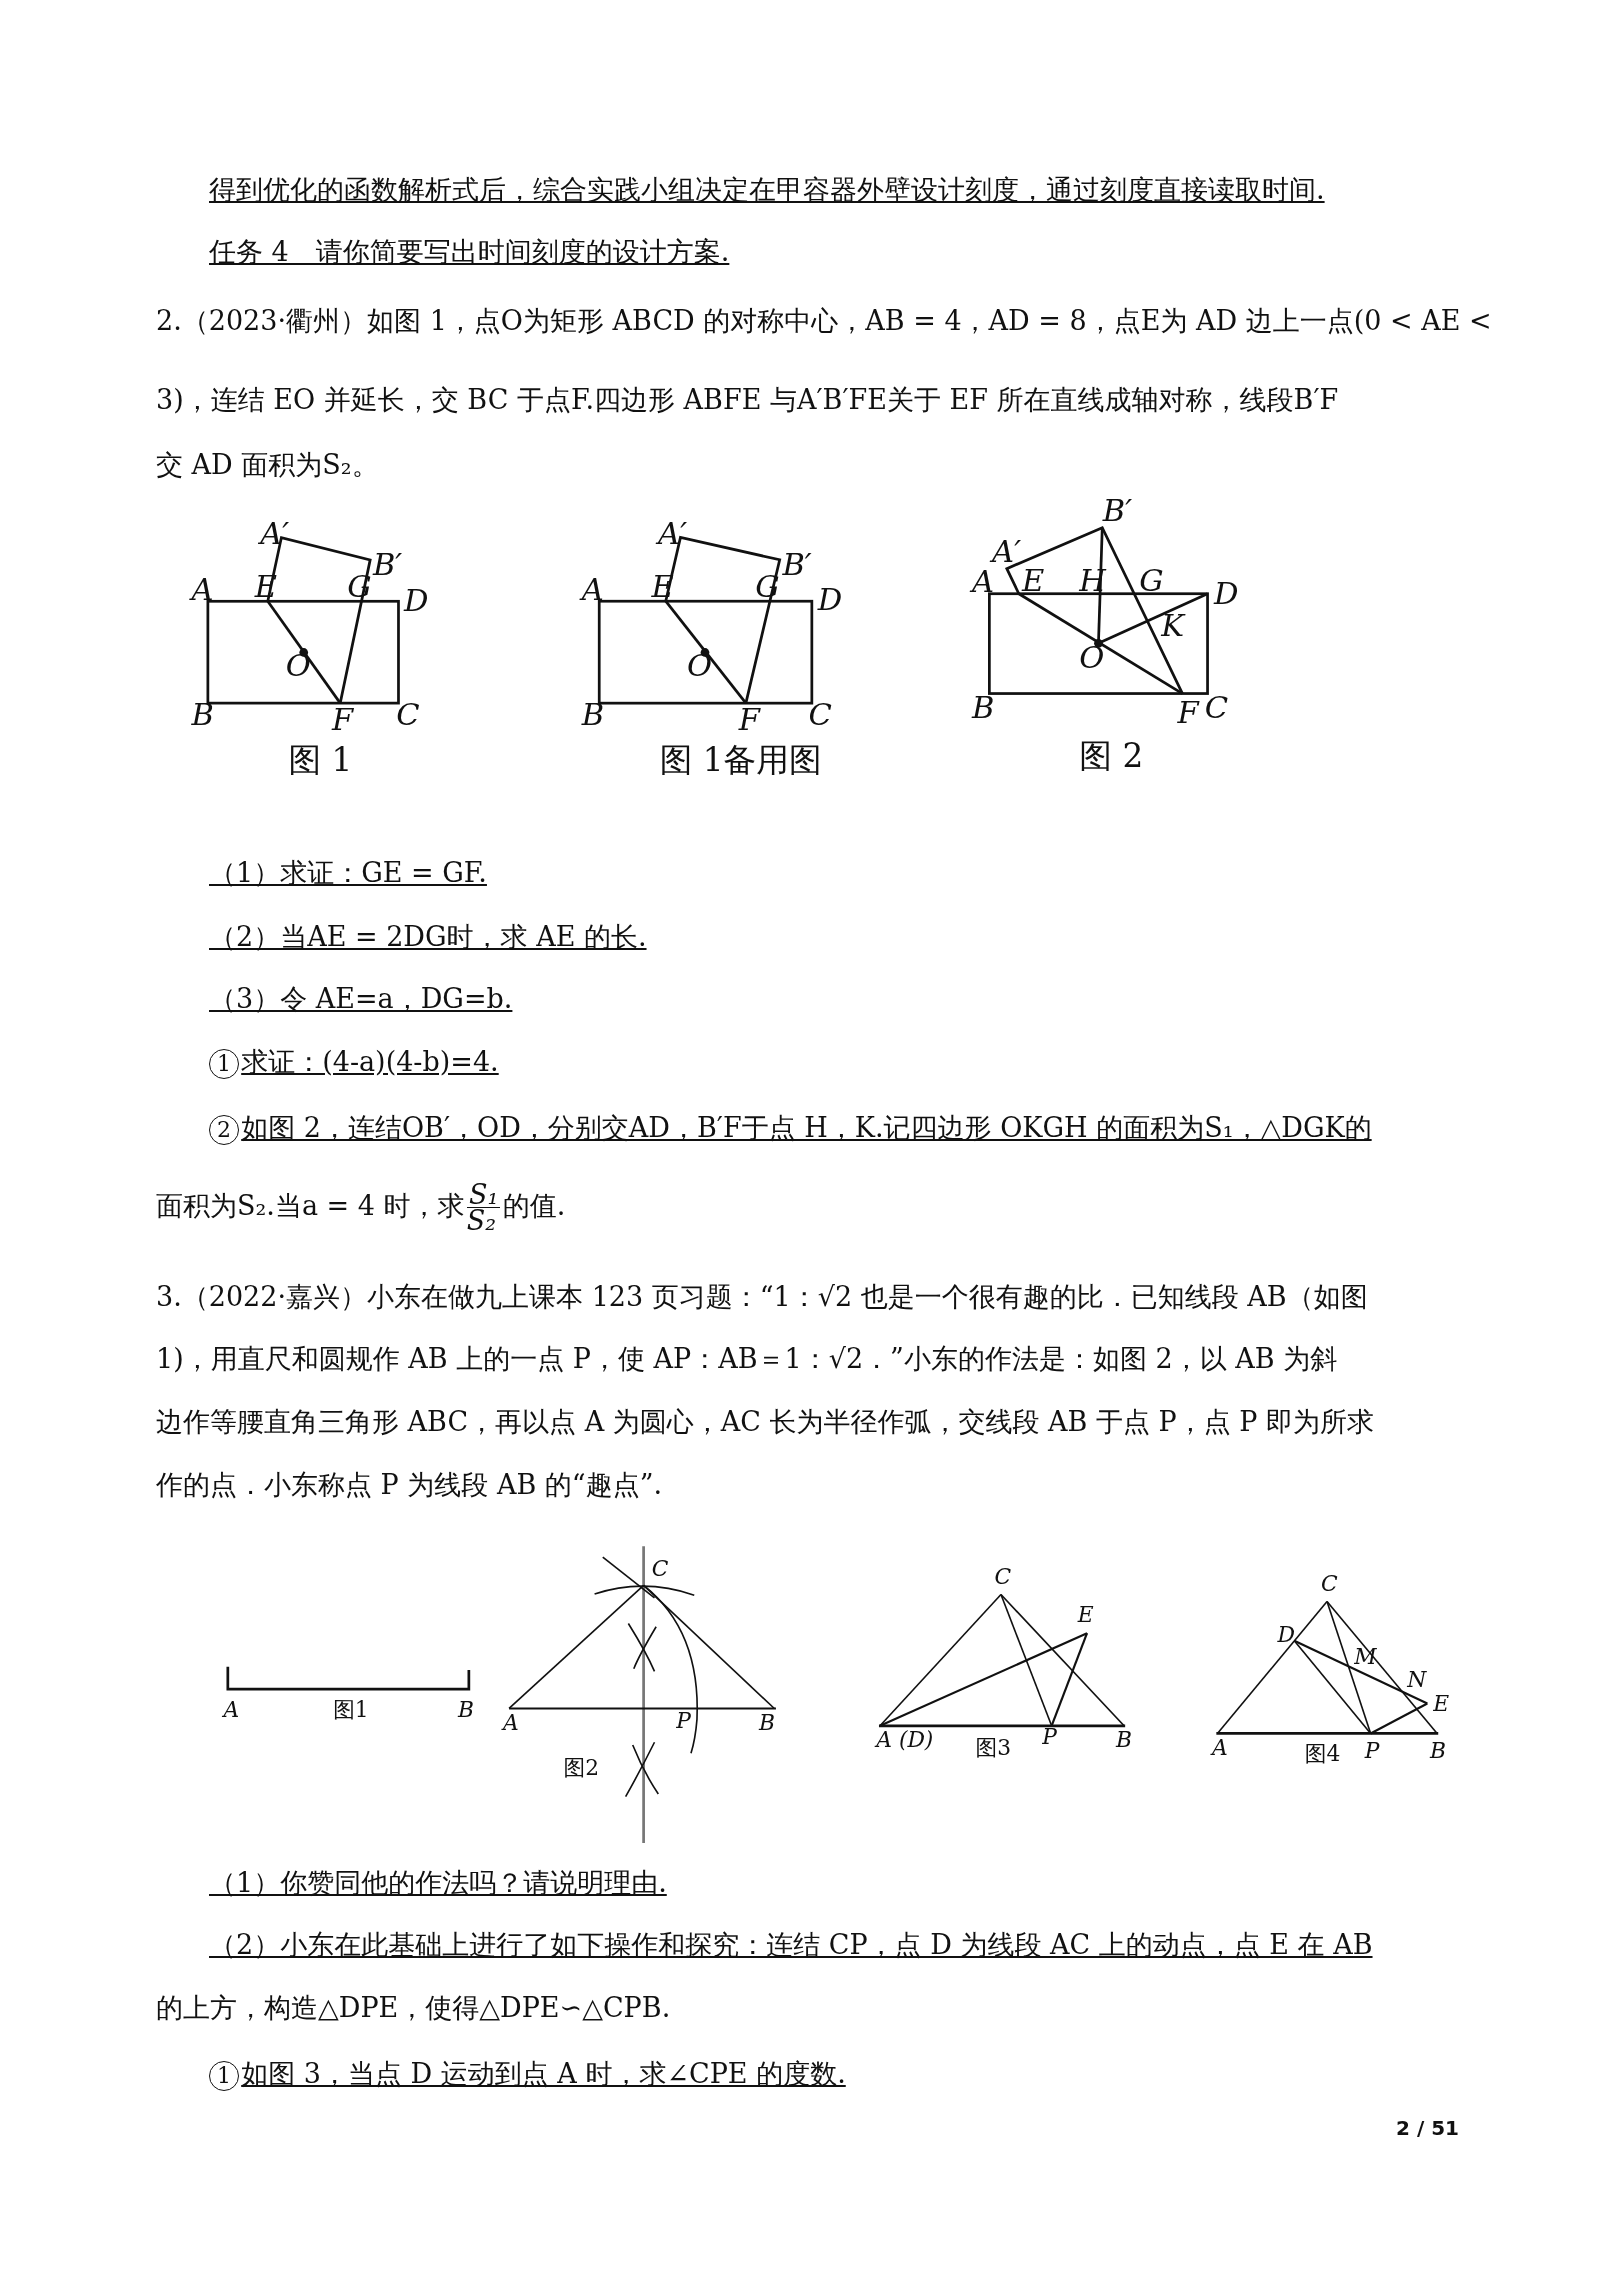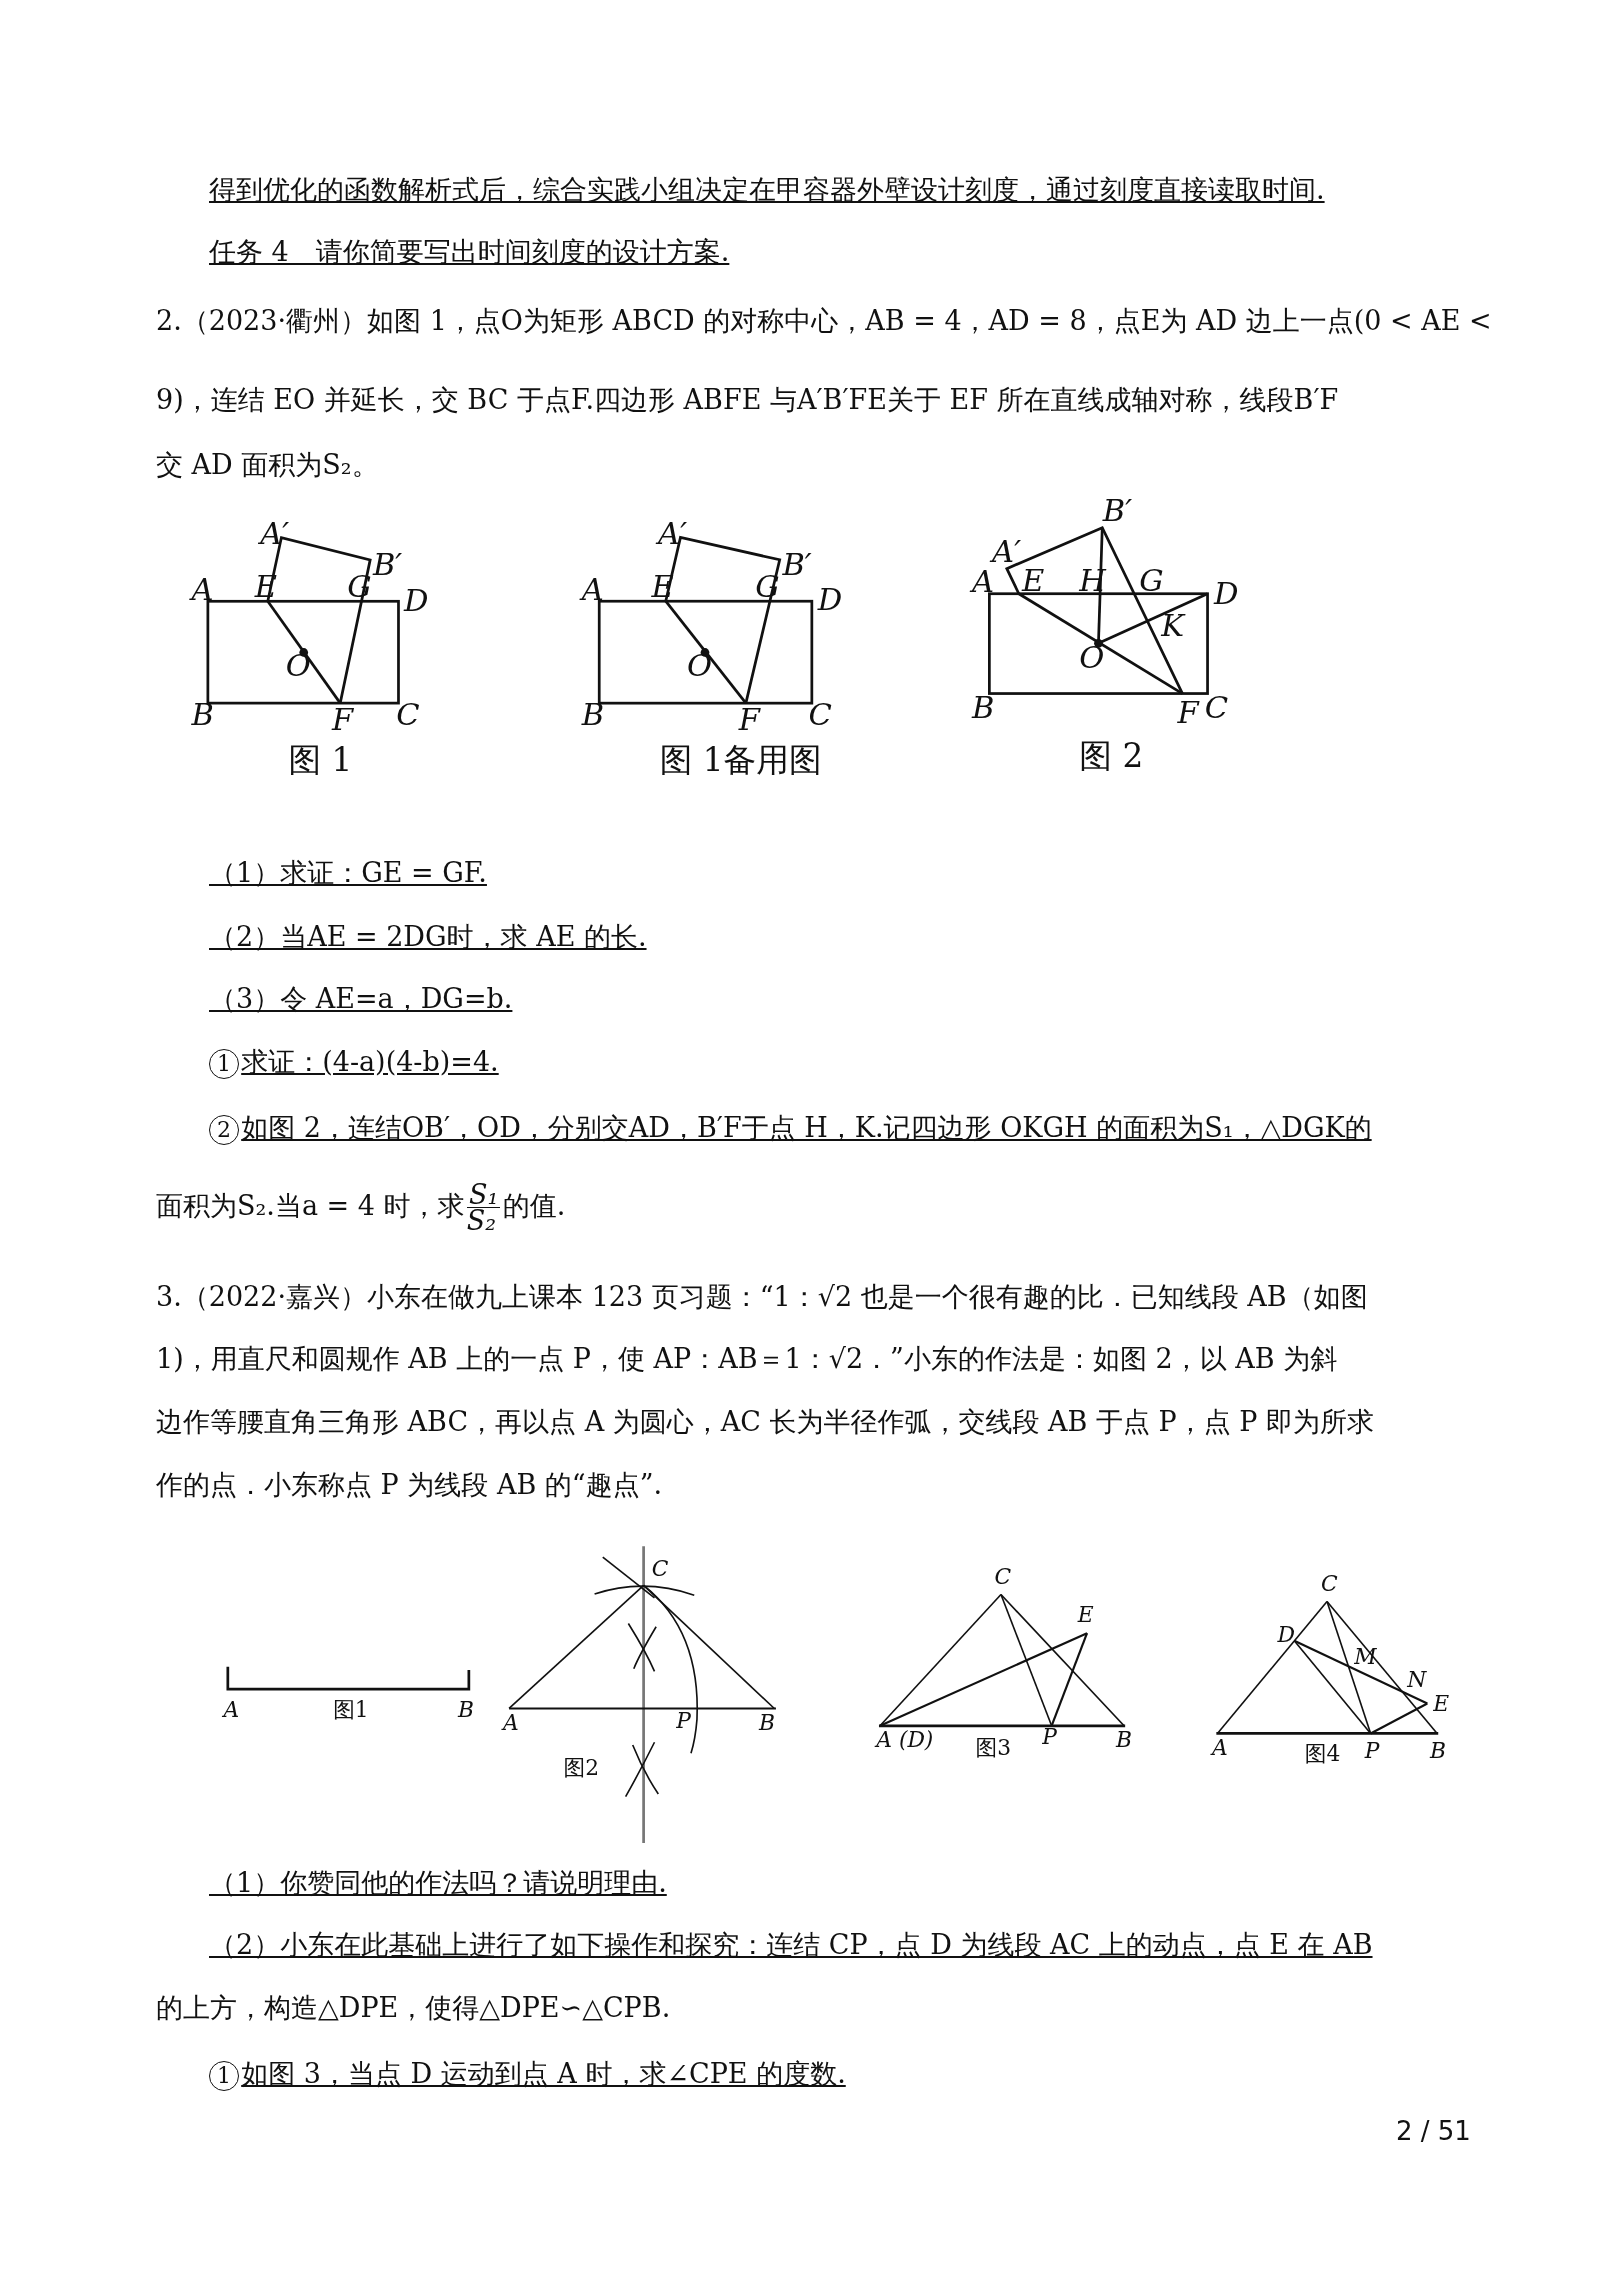--- a/index.html
+++ b/index.html
@@ -8,30 +8,30 @@
   .line { position:absolute; left:156px; font-size:27px; line-height:35px; white-space:nowrap; }
   .ind { left:209px;text-decoration:underline; }
   .frac { display:inline-block; vertical-align:middle; text-align:left; font-style:italic; line-height:25px; margin:0 2.2px; }
   .frac span { display:block; }
   .frac .num { border-bottom:1.6px solid #111; padding:0 2.2px; }
   .circ { display:inline-block; width:28px; height:28px; border:1.6px solid #111; border-radius:50%;
           text-align:center; line-height:28px; font-size:22px; margin-right:2.2px; vertical-align:middle; }
   svg { position:absolute; }
   svg text { font-family:"DejaVu Serif", serif; font-style:italic; fill:#111; }
   svg .cap { font-style:normal; }
-  .pagenum { position:absolute; left:1396px; top:2116px; font-family:"DejaVu Sans", sans-serif; font-weight:normal; font-size:26px; }
+  .pagenum { position:absolute; left:1396px; top:2116px; font-family:"DejaVu Sans", sans-serif; font-weight:bold; font-size:20px; }
 </style>
 </head>
 <body>
 
 <div class="line ind" style="top:172px">得到优化的函数解析式后，综合实践小组决定在甲容器外壁设计刻度，通过刻度直接读取时间.</div>
 <div class="line ind" style="top:234px">任务 4　请你简要写出时间刻度的设计方案.</div>
 
 <div class="line" style="top:303px">2.（2023·衢州）如图 1，点O为矩形 ABCD 的对称中心，AB = 4，AD = 8，点E为 AD 边上一点(0 &lt; AE &lt;</div>
-<div class="line" style="top:382px">9)，连结 EO 并延长，交 BC 于点F.四边形 ABFE 与A′B′FE关于 EF 所在直线成轴对称，线段B′F</div>
+<div class="line" style="top:382px">3)，连结 EO 并延长，交 BC 于点F.四边形 ABFE 与A′B′FE关于 EF 所在直线成轴对称，线段B′F</div>
 <div class="line" style="top:447px">交 AD 面积为S₂。</div>
 
 <svg style="left:185px;top:496px" width="403" height="338" viewBox="0 0 740 620">
   <g stroke="#111" stroke-width="5" fill="none">
     <rect x="42" y="193" width="350" height="187"></rect>
     <polyline points="152,193 177,76 340,117 285,380"></polyline>
     <line x1="152" y1="193" x2="285" y2="380"></line>
   </g>
   <circle cx="218" cy="287" r="8" fill="#111"></circle>
   <g font-size="56">

